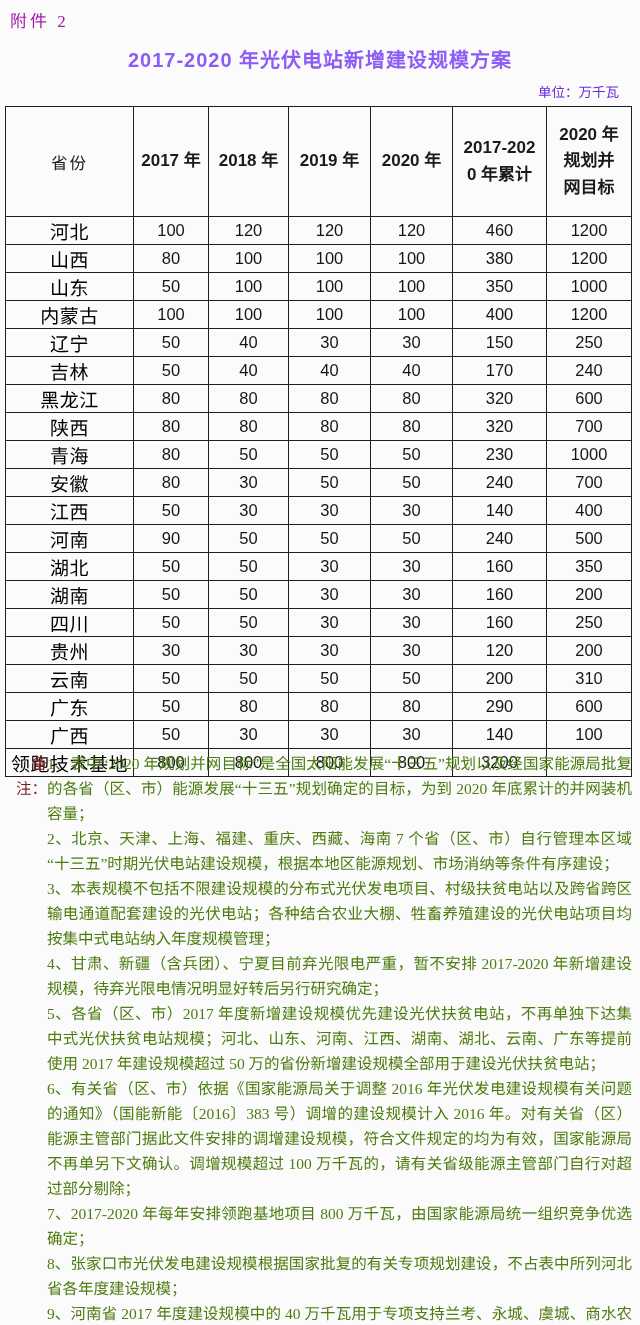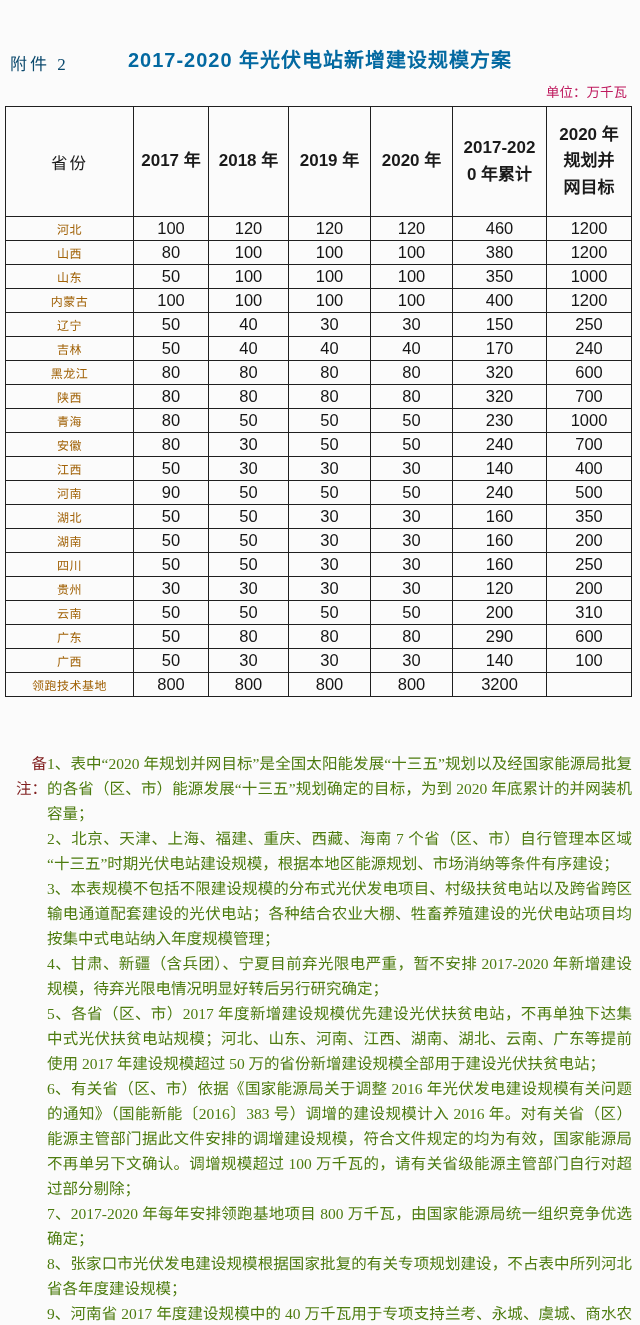--- a/index.html
+++ b/index.html
@@ -14,41 +14,40 @@
     position: relative;
     font-family: "Liberation Serif", "DejaVu Serif", serif;
     overflow: hidden;
   }
   .attachment {
     position: absolute;
     left: 10px;
     top: 7px;
     font-size: 17px;
     letter-spacing: 3px;
-    color: #0c4a6e;
-    margin-top: 43px;
+    color: #a21caf;
   }
   .doc-title {
     position: absolute;
     left: 0;
     right: 0;
     top: 44px;
     text-align: center;
     font-family: "Liberation Sans", "DejaVu Sans", sans-serif;
     font-weight: bold;
     font-size: 20px;
     letter-spacing: 1px;
-    color: #0369a1;
+    color: #8b5cf6;
   }
   .unit-label {
     position: absolute;
-    right: 13px;
+    right: 21px;
     top: 81px;
     font-size: 13.5px;
-    color: #be185d;
+    color: #6d28d9;
   }
   table.plan-table {
     position: absolute;
     left: 5px;
     top: 106px;
     width: 626px;
     border-collapse: collapse;
     table-layout: fixed;
   }
   .plan-table th, .plan-table td {
@@ -66,23 +65,23 @@
     letter-spacing: 2px;
   }
   th.col-year {
     font-family: "Liberation Sans", "DejaVu Sans", sans-serif;
     font-weight: bold;
     font-size: 17px;
     white-space: pre-line;
     line-height: 1.55;
   }
   td.cell-province {
-    font-size: 12px;
+    font-size: 19px;
     letter-spacing: 0.5px;
-    color: #a16207;
+    color: #000000;
     margin-top: 11px;
   }
   td.cell-num {
     font-family: "Liberation Sans", "DejaVu Sans", sans-serif;
     font-size: 16.5px;
     color: #151515;
   }
   .notes {
     position: absolute;
     left: 8px;

